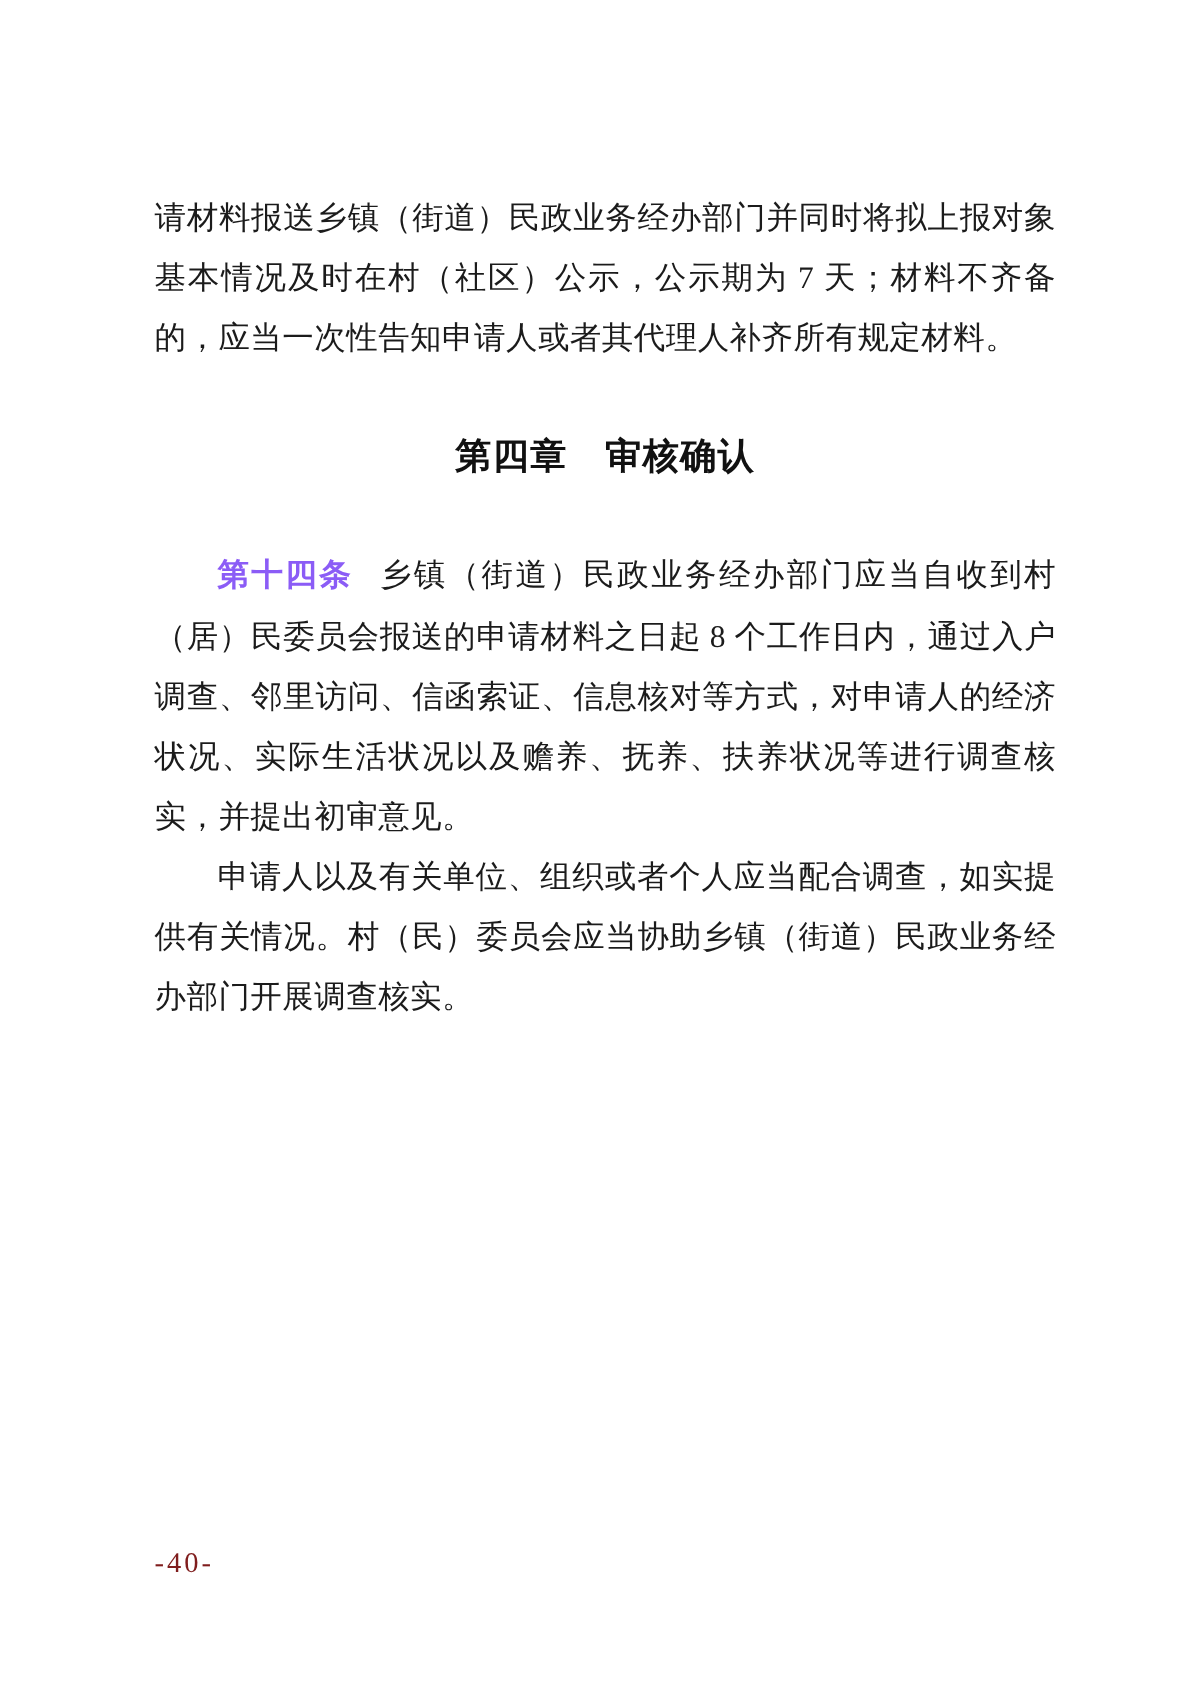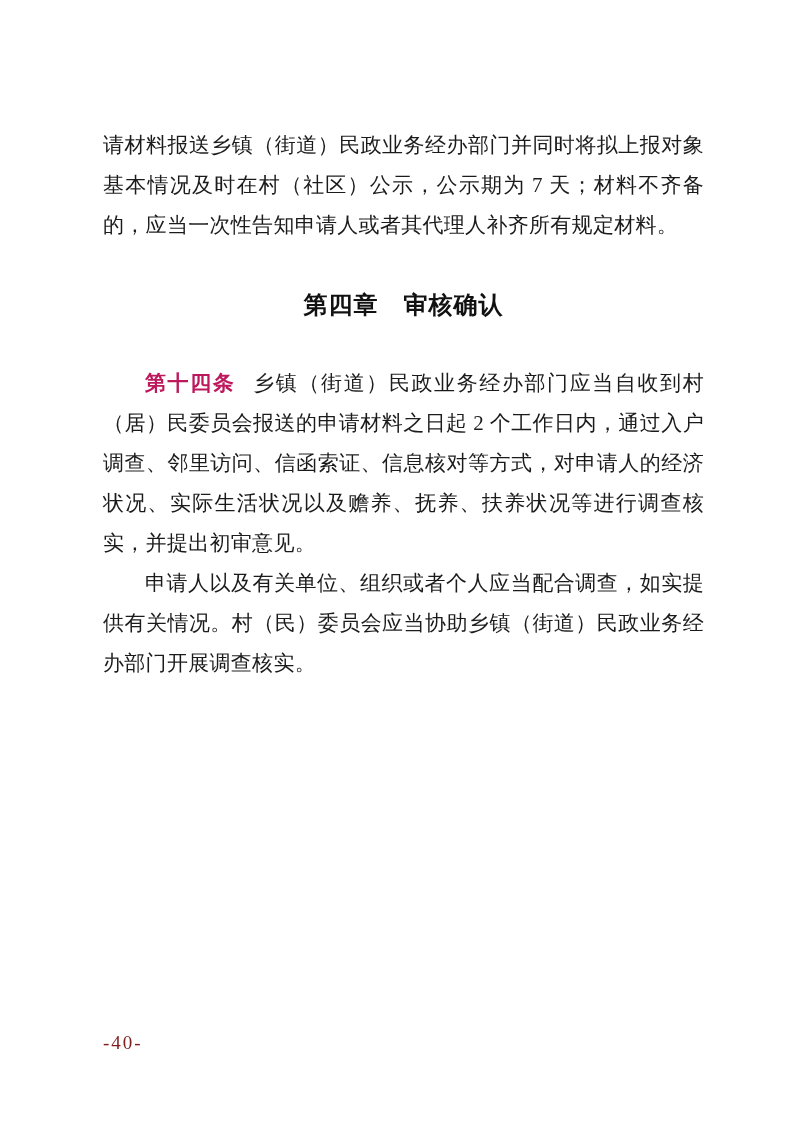--- a/index.html
+++ b/index.html
@@ -42,21 +42,21 @@
     line-height: 40px;
     text-align: center;
     text-align-last: center;
     text-indent: 0;
     letter-spacing: 1px;
     color: #111111;
   }
   .article-lead {
     font-family: "Liberation Sans", "DejaVu Sans", sans-serif;
     font-weight: bold;
-    color: #be185d;
+    color: #8b5cf6;
     margin-right: 0.85em;
   }
   .page-number {
     position: absolute;
     left: 103px;
     top: 1031px;
     font-size: 19px;
     line-height: 24px;
     letter-spacing: 2px;
     color: #7f1d1d;
@@ -69,21 +69,21 @@
 
   <div class="content">
 
     <p class="para no-indent">
       <span>请材料报送乡镇（街道）民政业务经办部门并同时将拟上报对象基本情况及时在村（社区）公示，公示期为 7 天；材料不齐备的，应当一次性告知申请人或者其代理人补齐所有规定材料。</span>
     </p>
 
     <h2 class="chapter-heading">第四章　审核确认</h2>
 
     <p class="para">
-      <span class="article-lead">第十四条</span><span>乡镇（街道）民政业务经办部门应当自收到村（居）民委员会报送的申请材料之日起 2 个工作日内，通过入户调查、邻里访问、信函索证、信息核对等方式，对申请人的经济状况、实际生活状况以及赡养、抚养、扶养状况等进行调查核实，并提出初审意见。</span>
+      <span class="article-lead">第十四条</span><span>乡镇（街道）民政业务经办部门应当自收到村（居）民委员会报送的申请材料之日起 8 个工作日内，通过入户调查、邻里访问、信函索证、信息核对等方式，对申请人的经济状况、实际生活状况以及赡养、抚养、扶养状况等进行调查核实，并提出初审意见。</span>
     </p>
 
     <p class="para">
       <span>申请人以及有关单位、组织或者个人应当配合调查，如实提供有关情况。村（民）委员会应当协助乡镇（街道）民政业务经办部门开展调查核实。</span>
     </p>
 
 
 
   </div>
 

